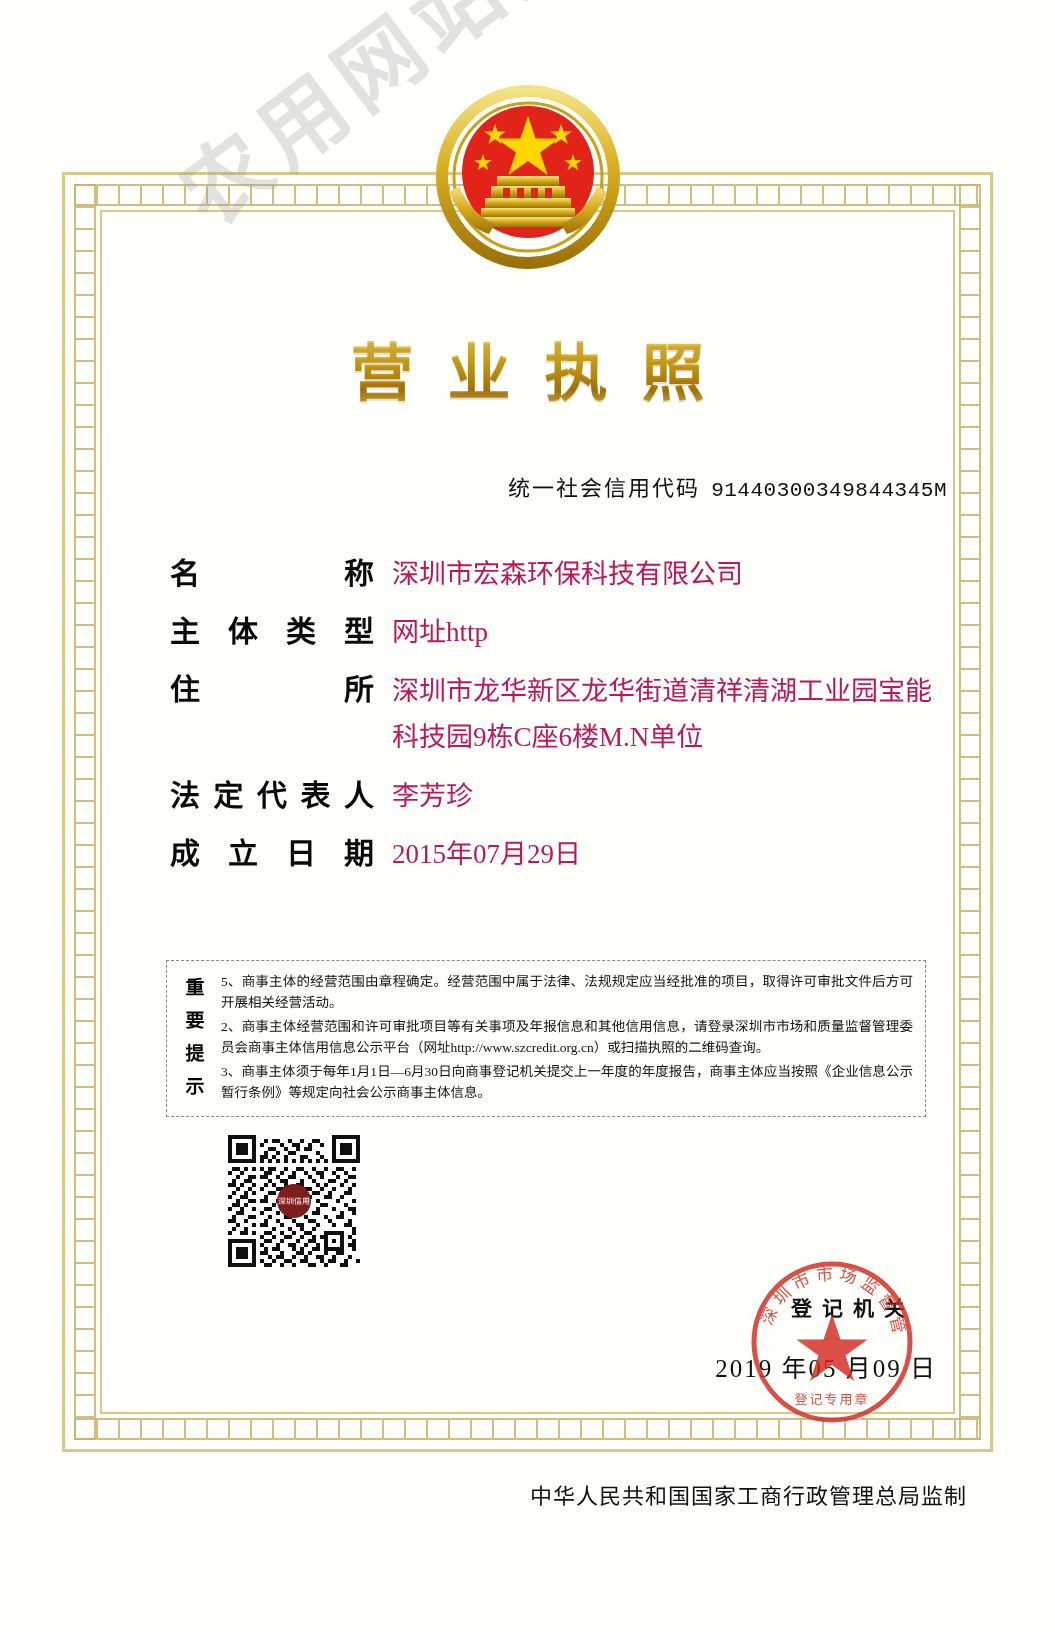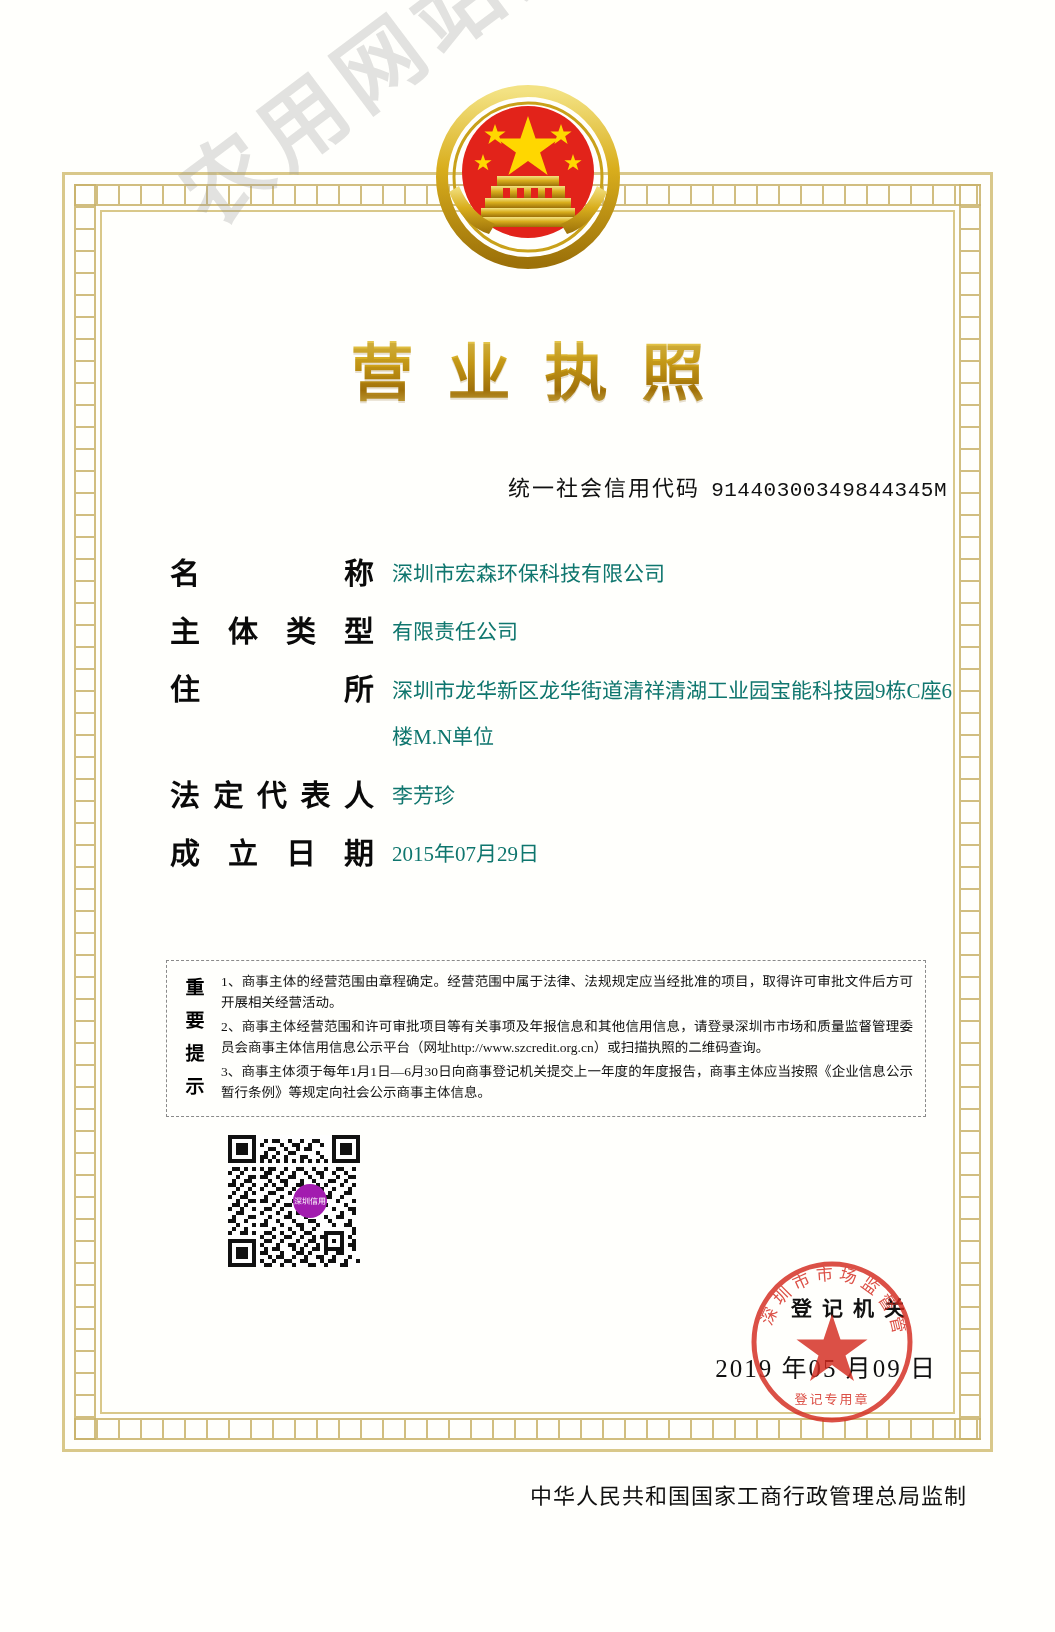--- a/index.html
+++ b/index.html
@@ -133,22 +133,22 @@
     color: #0a0a0a;
     letter-spacing: 0px;
     display: flex;
     justify-content: space-between;
     padding-right: 18px;
     box-sizing: border-box;
     line-height: 44px;
   }
   .field-label span { display: inline-block; }
   .field-value {
-    font-size: 21px;
-    color: #0f766e;
+    font-size: 27px;
+    color: #be185d;
     line-height: 44px;
     max-width: 560px;
   }
   .field-row.address .field-value { line-height: 46px; }
 
   
   .notice {
     position: absolute;
     left: 166px;
     top: 960px;
@@ -189,31 +189,30 @@
   }
   .qr canvas, .qr svg { display: block; }
   .qr-center {
     position: absolute;
     left: 50%;
     top: 50%;
     transform: translate(-50%, -50%);
     width: 34px;
     height: 34px;
     border-radius: 50%;
-    background: #a21caf;
+    background: #7f1d1d;
     color: #fff;
     font-size: 8px;
     line-height: 9px;
     text-align: center;
     font-family: "Liberation Sans", sans-serif;
     display: flex;
     align-items: center;
     justify-content: center;
     letter-spacing: 0;
-    margin-left: 16px;
   }
 
   
   .registry {
     position: absolute;
     right: 140px;
     top: 1292px;
     font-size: 21px;
     font-weight: bold;
     letter-spacing: 10px;
@@ -339,21 +338,21 @@
       <div class="field-value">深圳市宏森环保科技有限公司</div>
     </div>
 
     <div class="field-row">
       <div class="field-label">
         <span>主</span>
         <span>体</span>
         <span>类</span>
         <span>型</span>
       </div>
-      <div class="field-value">有限责任公司</div>
+      <div class="field-value">网址http</div>
     </div>
 
     <div class="field-row address">
       <div class="field-label">
         <span>住</span>
         <span>所</span>
       </div>
       <div class="field-value">深圳市龙华新区龙华街道清祥清湖工业园宝能科技园9栋C座6楼M.N单位</div>
     </div>
 
@@ -381,21 +380,21 @@
   </div>
 
   <div class="notice">
     <div class="notice-title">
       <div>重</div>
       <div>要</div>
       <div>提</div>
       <div>示</div>
     </div>
     <div class="notice-body">
-      <div class="notice-item">1、商事主体的经营范围由章程确定。经营范围中属于法律、法规规定应当经批准的项目，取得许可审批文件后方可开展相关经营活动。</div>
+      <div class="notice-item">5、商事主体的经营范围由章程确定。经营范围中属于法律、法规规定应当经批准的项目，取得许可审批文件后方可开展相关经营活动。</div>
       <div class="notice-item">2、商事主体经营范围和许可审批项目等有关事项及年报信息和其他信用信息，请登录深圳市市场和质量监督管理委员会商事主体信用信息公示平台（网址http://www.szcredit.org.cn）或扫描执照的二维码查询。</div>
       <div class="notice-item">3、商事主体须于每年1月1日—6月30日向商事登记机关提交上一年度的年度报告，商事主体应当按照《企业信息公示暂行条例》等规定向社会公示商事主体信息。</div>
     </div>
   </div>
 
   <div class="qr">
     <svg width="132" height="132" viewBox="0 0 33 33" shape-rendering="crispEdges" aria-hidden="true">
       <rect width="33" height="33" fill="#ffffff"></rect>
       <g fill="#111111">
 

